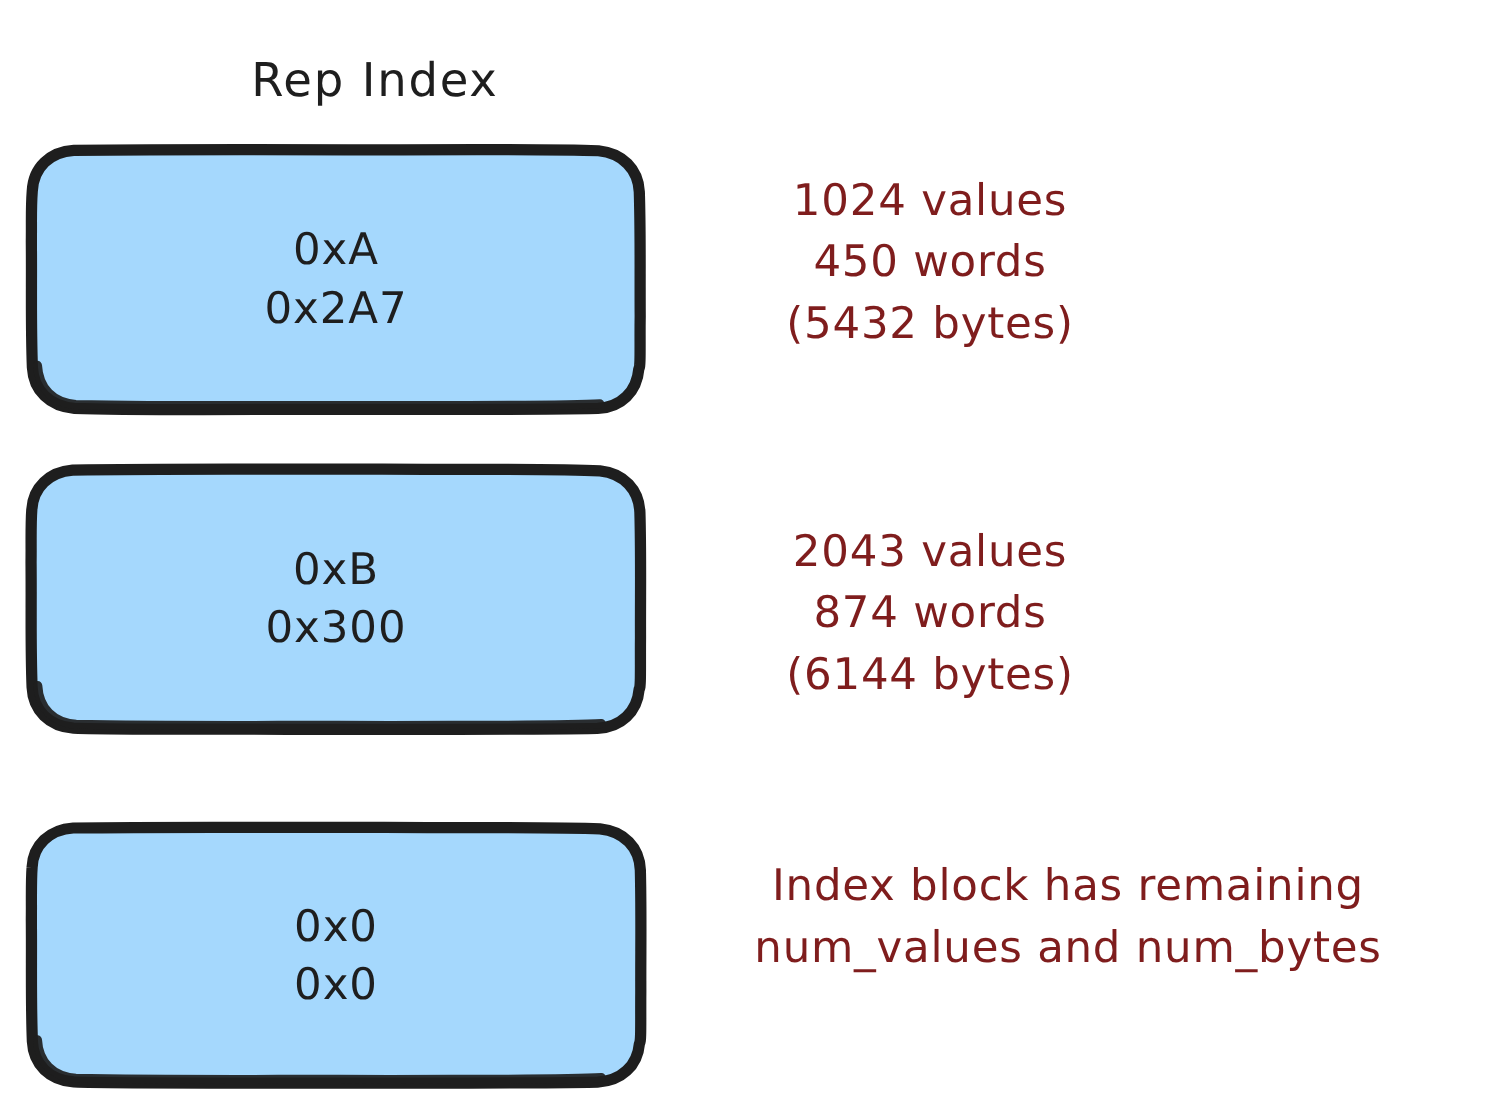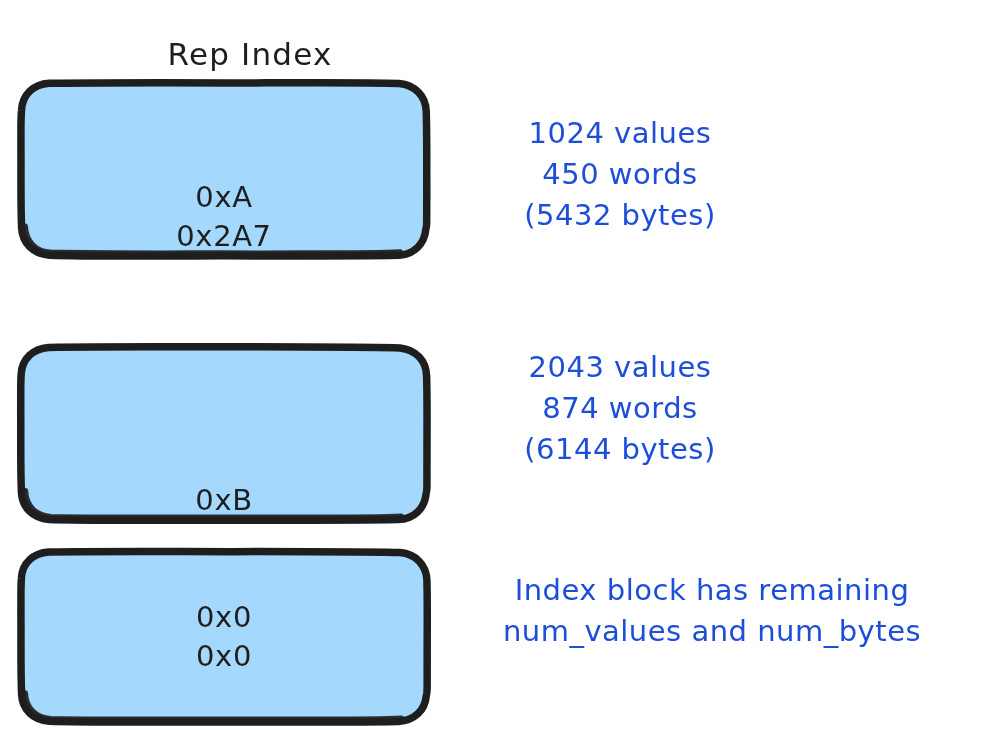--- a/index.html
+++ b/index.html
@@ -63,32 +63,32 @@
     text-align: center;
     line-height: 1.34;
     font-size: 29px;
     letter-spacing: 0.6px;
     color: #1e1e1e;
     width: 100%;
     pointer-events: none;
   }
   .block-text .hexline { display: block; }
 
-  #block-1 { top: 82px;  height: 174px; justify-content: flex-end; }
-  #block-2 { top: 346px; height: 174px; justify-content: flex-end; }
+  #block-1 { top: 99px;  height: 174px; }
+  #block-2 { top: 312px; height: 174px; }
   #block-3 { top: 551px; height: 171px; }
 
   
   .annotation {
     position: absolute;
     text-align: center;
     font-size: 29px;
     line-height: 1.42;
     letter-spacing: 0.5px;
-    color: #1d4ed8;
+    color: #7f1d1d;
   }
   .annotation .line { display: block; white-space: nowrap; }
 
   #annotation-1 { left: 470px; top: 113px;  width: 300px; }
   #annotation-2 { left: 470px; top: 347px;  width: 300px; }
   #annotation-3 { left: 452px; top: 570px;  width: 520px; }
 </style>
 </head>
 <body>
 
@@ -125,20 +125,21 @@
                C297 7.1 354 6.5 386 7.9 C402 9.6 412.0 20.6 412.6 35.6
                C413.4 63 412.9 91 413.0 119 C412.8 136 413.4 153 412.1 153.5
                C410.8 168.6 400.0 178.8 384.2 179.6 C315 180.8 246 180.0 178 180.2
                C123 180.0 68 180.5 35.0 179.4 C18.8 178.2 8.1 167.6 7.4 152.2
                C6.3 125 7.0 97 6.7 69 C6.9 57 6.4 45 7.2 33.8 Z" fill="#a5d8fd" stroke="#1e1e1e" stroke-width="7.5" stroke-linecap="round" stroke-linejoin="round"></path>
       <path d="M11.2 151.0 C12.0 166.4 21.8 175.9 36.8 176.9
                C106 178.2 176 177.3 246 177.6 C305 177.4 363 177.8 387.0 176.4" fill="none" stroke="#1e1e1e" stroke-width="6" stroke-linecap="round" stroke-linejoin="round" opacity="0.92"></path>
     </svg>
     <div class="block-text">
       <span class="hexline">0xB</span>
+      <span class="hexline">0x300</span>
     </div>
   </div>
 
   <div class="annotation" id="annotation-2">
     <span class="line">2043 values</span>
     <span class="line">874 words</span>
     <span class="line">(6144 bytes)</span>
   </div>
 
   <div class="block" id="block-3">

